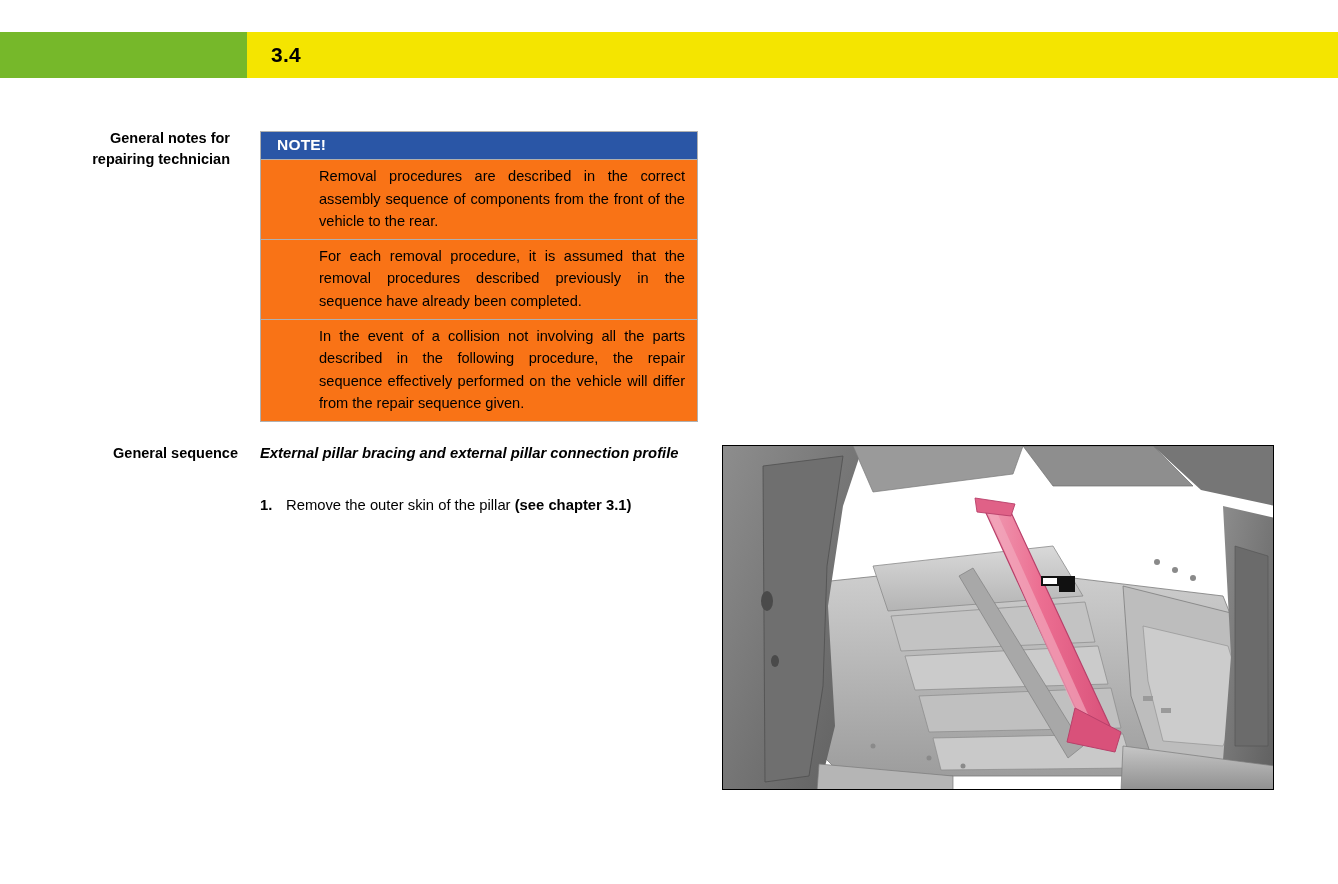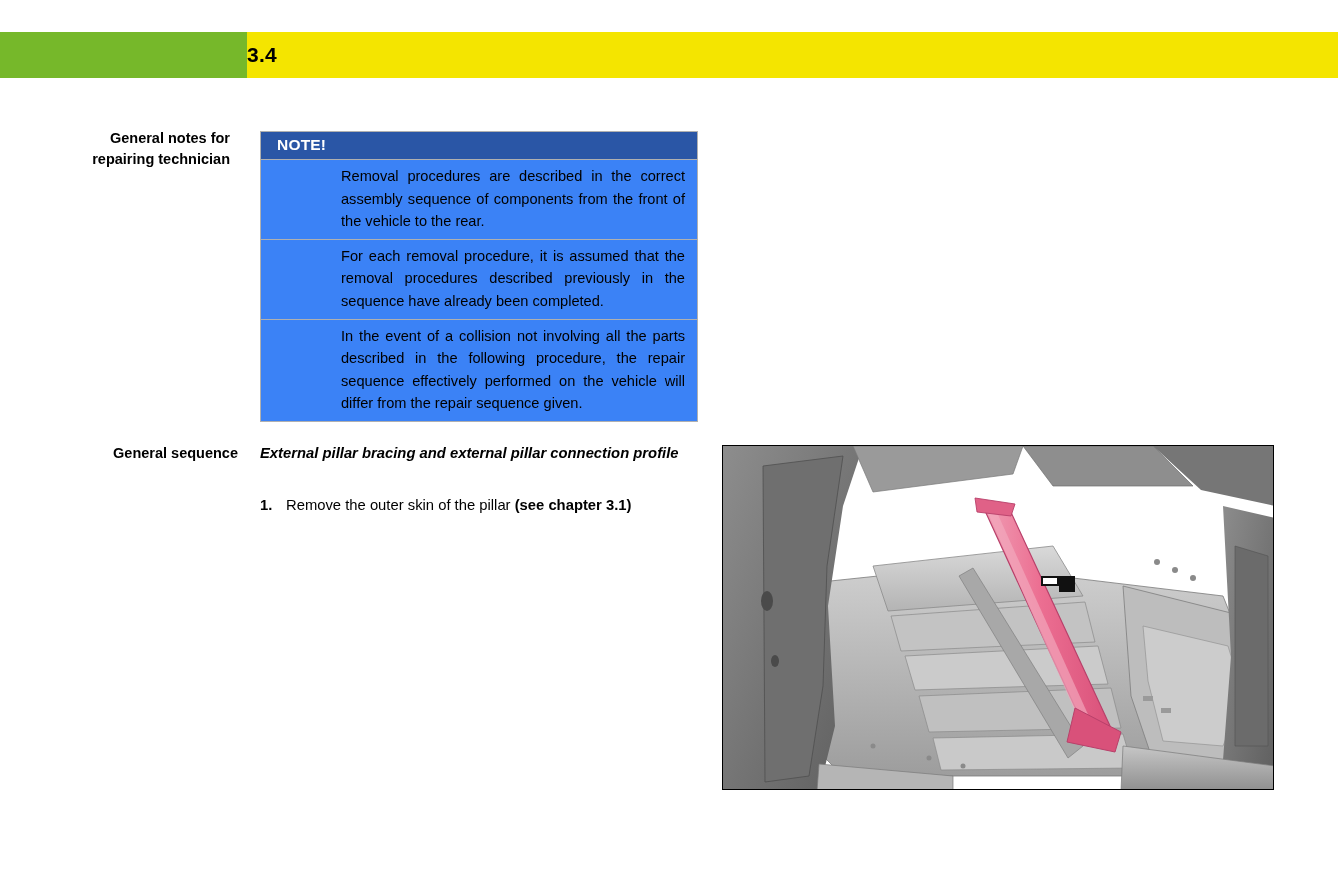--- a/index.html
+++ b/index.html
@@ -28,20 +28,21 @@
   }
   .header-green {
     width: 247px;
     background: #76b82a;
   }
   .header-yellow {
     flex: 1;
     background: #f4e500;
     display: flex;
     align-items: center;
+    padding-left: 24px;
     box-sizing: border-box;
   }
   .header-number {
     font-size: 21px;
     font-weight: bold;
     letter-spacing: 0.2px;
   }
   .header-title {
     font-size: 21px;
     font-weight: bold;
@@ -81,22 +82,22 @@
   .note-header {
     background: #2a56a6;
     color: #ffffff;
     font-size: 15.5px;
     font-weight: bold;
     padding: 4px 0 5px 16px;
     letter-spacing: 0.2px;
   }
   .note-row {
     border-top: 1px solid #b0b0b0;
-    background: #3b82f6;
-    padding: 5px 12px 6px 80px;
+    background: #f97316;
+    padding: 5px 12px 6px 58px;
     box-sizing: border-box;
     font-size: 14.6px;
     line-height: 1.55;
     text-align: justify;
     text-justify: inter-word;
     position: relative;
   }
   .note-row:first-of-type {
     border-top: none;
   }

